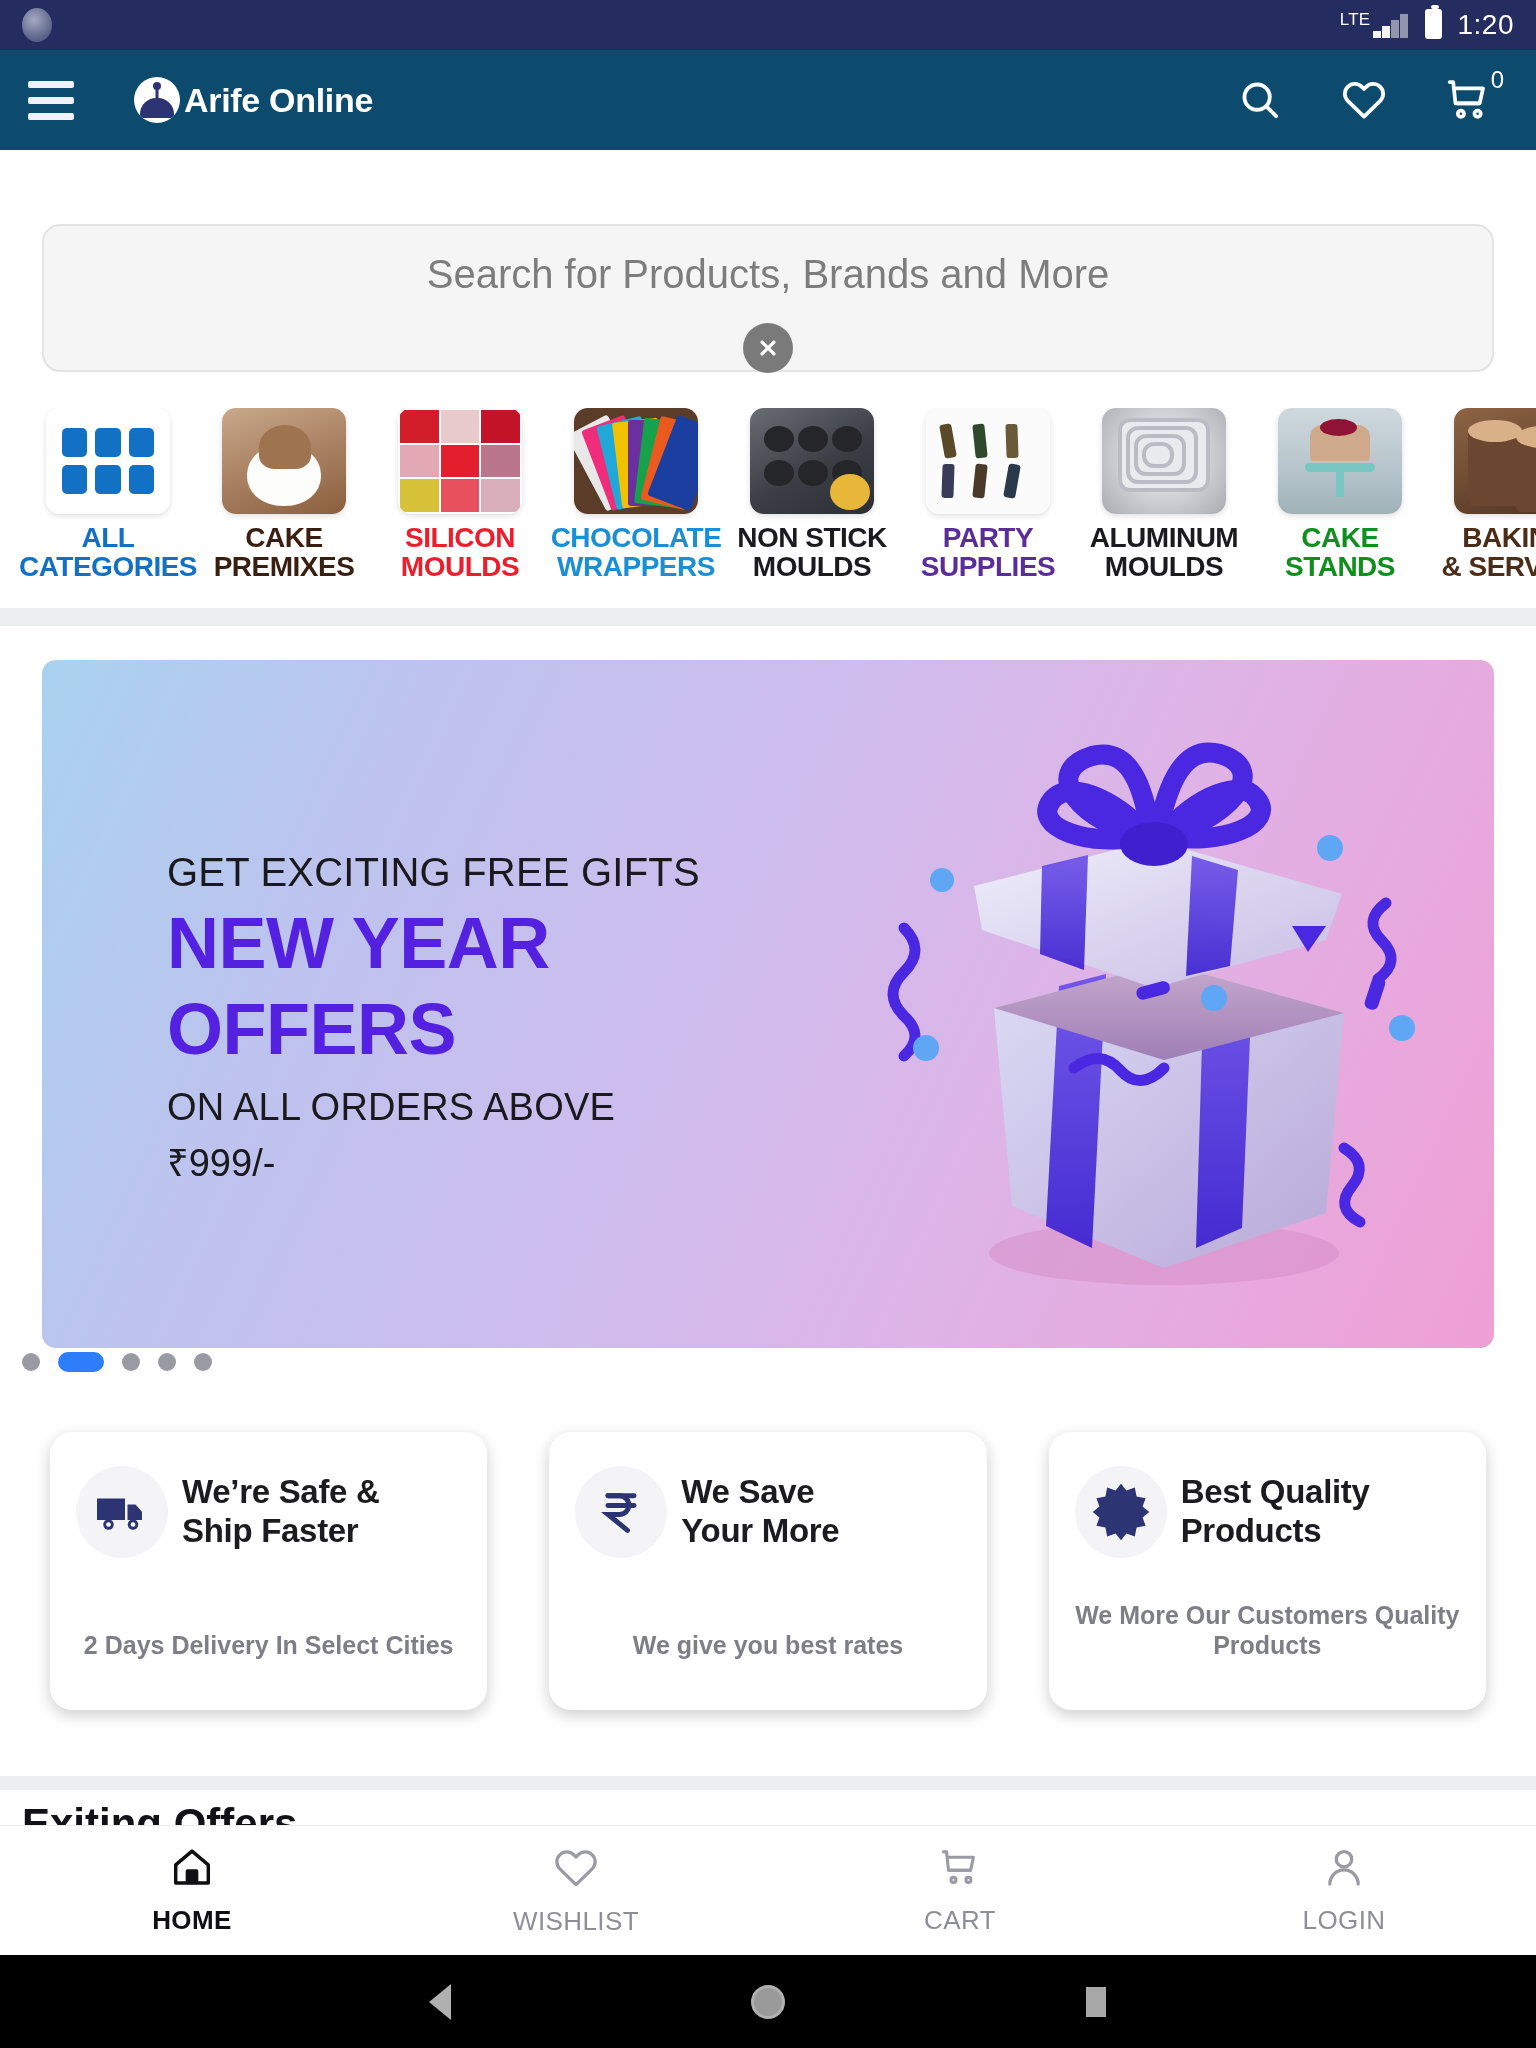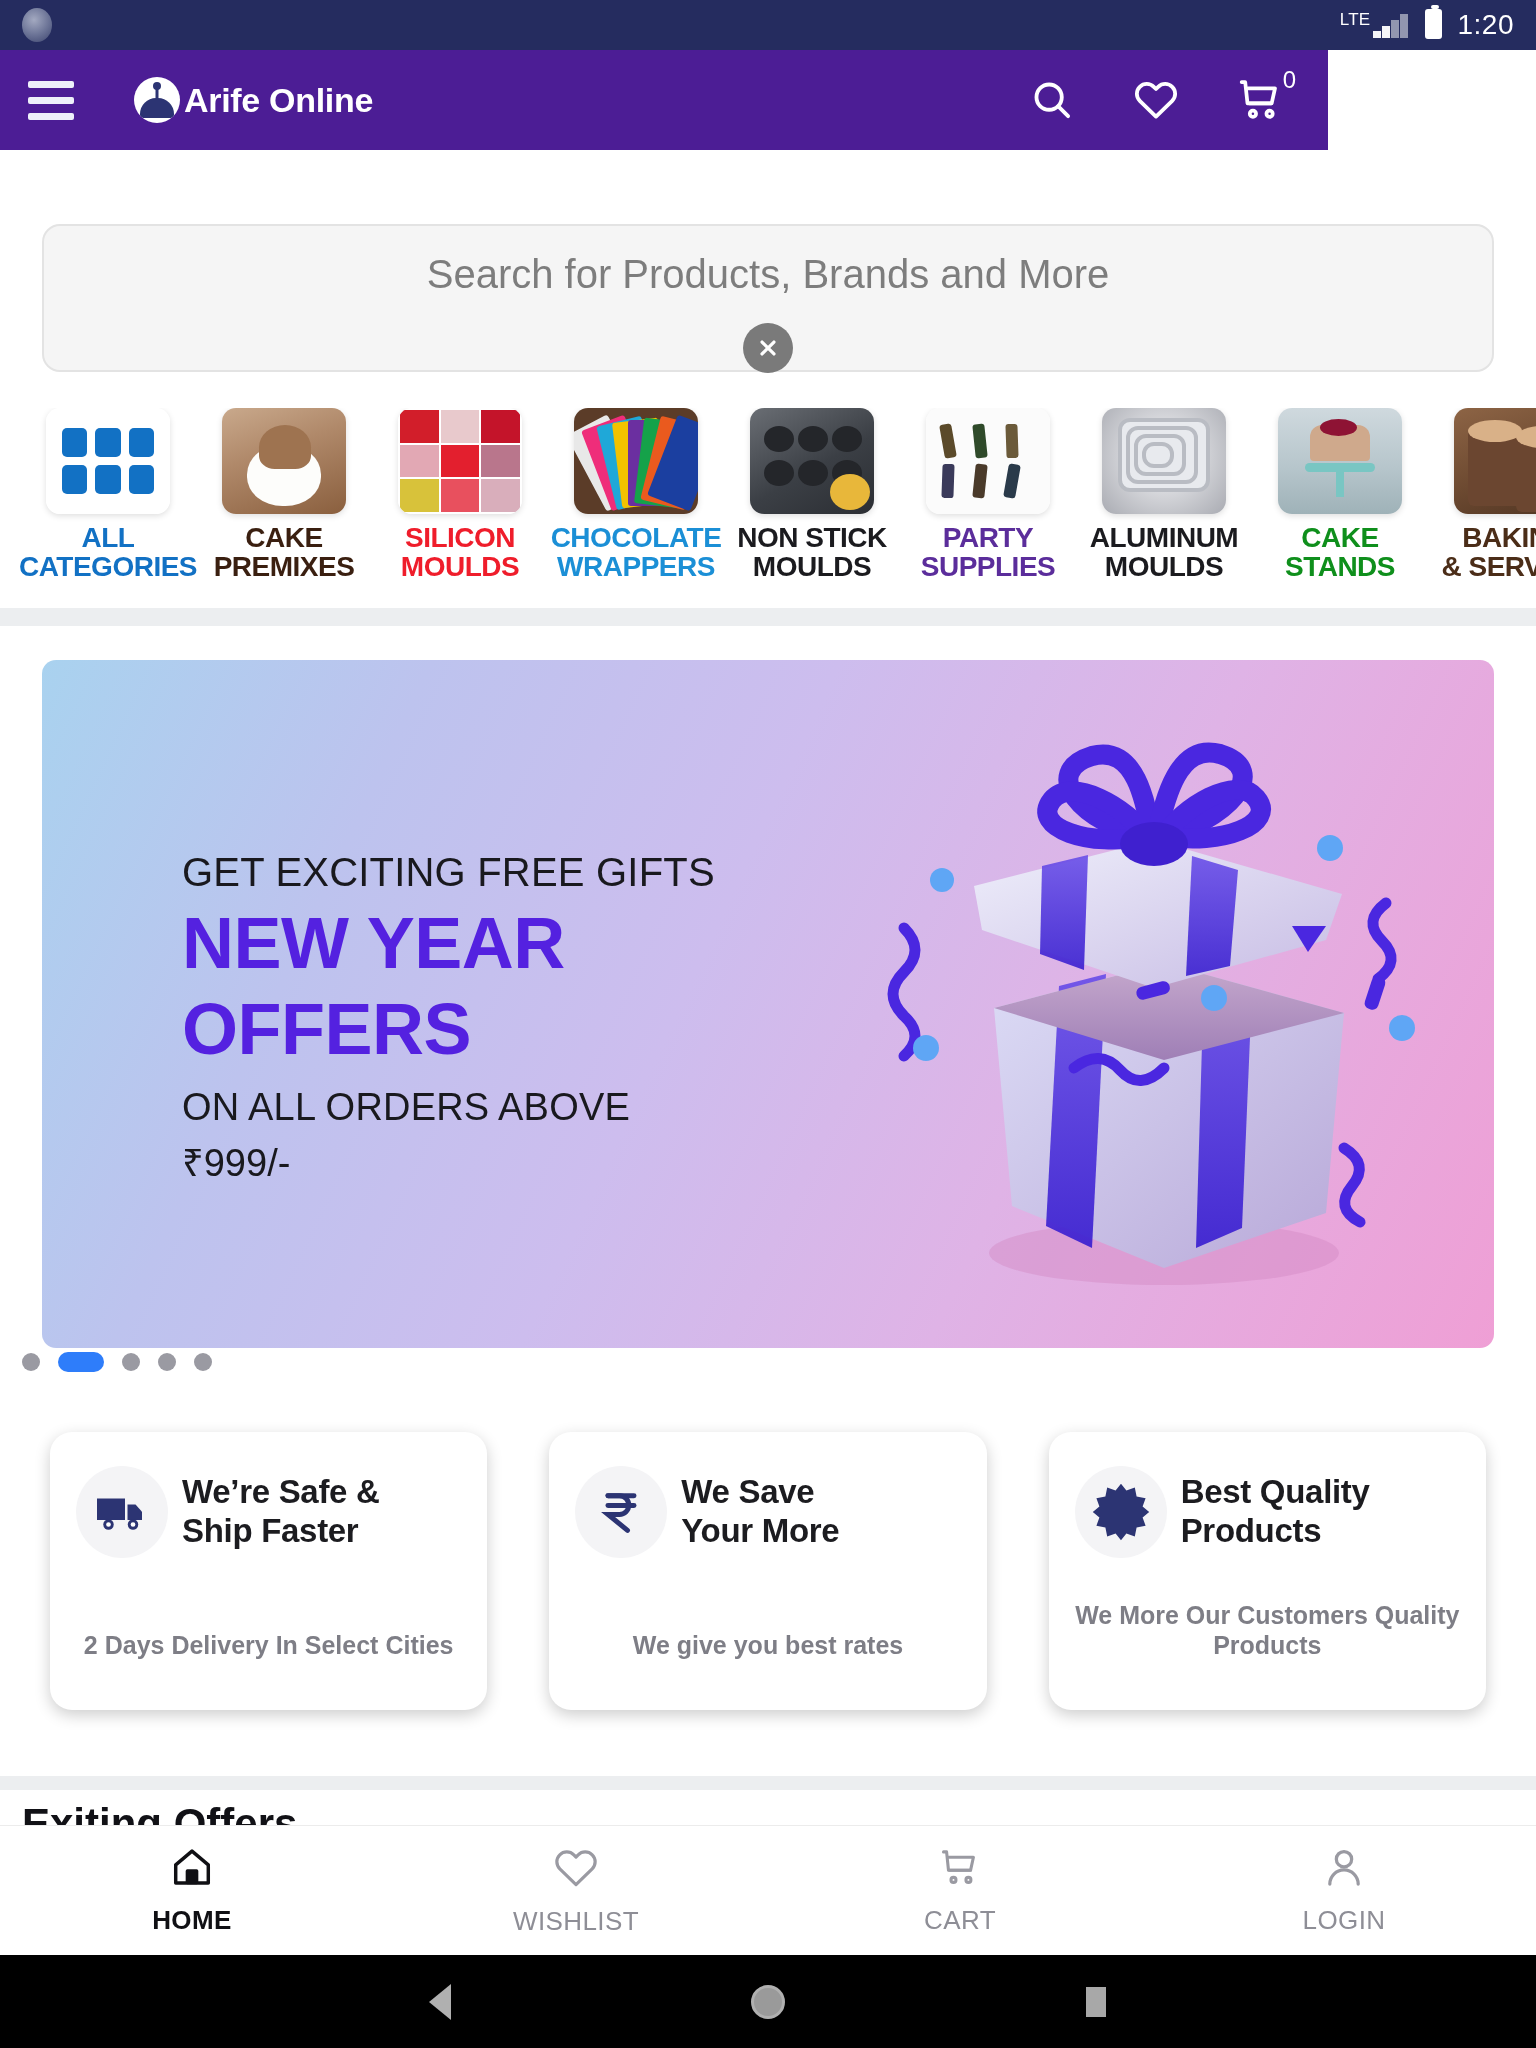--- a/index.html
+++ b/index.html
@@ -34,22 +34,22 @@
   .sig i:nth-child(4){height:24px;opacity:.5;}
   .battery {
     width: 17px; height: 30px; border: 3px solid #fff; border-radius: 3px;
     position: relative; background: #fff; margin-bottom: 2px;
   }
   .battery:before{content:"";position:absolute;top:-7px;left:3px;width:8px;height:4px;background:#fff;border-radius:2px;}
   .clock { font-size: 28px; color: #fff; font-weight: 400; letter-spacing: .5px; }
 
   
   .appbar {
-    position: absolute; top: 50px; left: 0; width: 1328px; height: 100px;
-    background: #4c1d95; display: flex; align-items: center; padding: 0 28px; z-index: 35;
+    position: absolute; top: 50px; left: 0; width: 1536px; height: 100px;
+    background: #0c4a6e; display: flex; align-items: center; padding: 0 28px; z-index: 35;
   }
   .hamburger { width: 46px; display:flex; flex-direction:column; gap:9px; cursor:pointer; padding: 8px 0;}
   .hamburger span { display:block; height:7px; background:#eef0fa; border-radius:2px; }
   .brand { display:flex; align-items:center; margin-left: 60px; gap: 4px;}
   .brand-logo {
     width: 46px; height: 46px; border-radius:50%; background:#fff;
     display:flex; align-items:flex-end; justify-content:center; overflow:hidden; position:relative;
   }
   .brand-logo .cake {
     width: 34px; height: 20px; background:#2c3473; border-radius: 16px 16px 3px 3px;
@@ -108,21 +108,21 @@
   .a-stand { background: linear-gradient(180deg,#cfd9de 0%, #b7c6cc 55%, #9fb2b8 100%); }
   .a-bake { background: linear-gradient(160deg,#8d6445 0%, #6d4a31 55%, #4f3422 100%); }
 
   
   .hero-sep { position:absolute; top: 608px; left:0; width:1536px; height: 18px; background:#eceef0;}
   .hero {
     position:absolute; top: 660px; left: 42px; width: 1452px; height: 688px;
     border-radius: 14px; overflow:hidden;
     background: linear-gradient(115deg, #a9d2ef 0%, #bdc3ee 22%, #cdbdee 45%, #dfb3e6 68%, #ef9fd5 100%);
   }
-  .hero-copy { position:absolute; left: 140px; top: 190px; width: 640px; }
+  .hero-copy { position:absolute; left: 125px; top: 190px; width: 640px; }
   .hero-k1 { font-size: 40px; color:#19191e; letter-spacing:.2px; font-weight:400;}
   .hero-k2 { font-size: 72px; color:#5421e0; font-weight:800; line-height:1.06; margin-top:10px; letter-spacing:-.5px;}
   .hero-k3 { font-size: 38px; color:#19191e; margin-top: 18px; font-weight:400; letter-spacing:.2px;}
   .hero-k4 { font-size: 38px; color:#19191e; font-weight:500; margin-top:6px;}
   .gift { position:absolute; right: 60px; top: 48px; width: 560px; height: 600px; }
 
   .dots { position:absolute; top: 1352px; left: 22px; display:flex; align-items:center; gap: 18px; }
   .dot { width: 18px; height:18px; border-radius:50%; background:#9a9aa2; cursor:pointer;}
   .dot.active { width: 46px; border-radius: 11px; background:#2e7dfa; height: 20px;}
 

